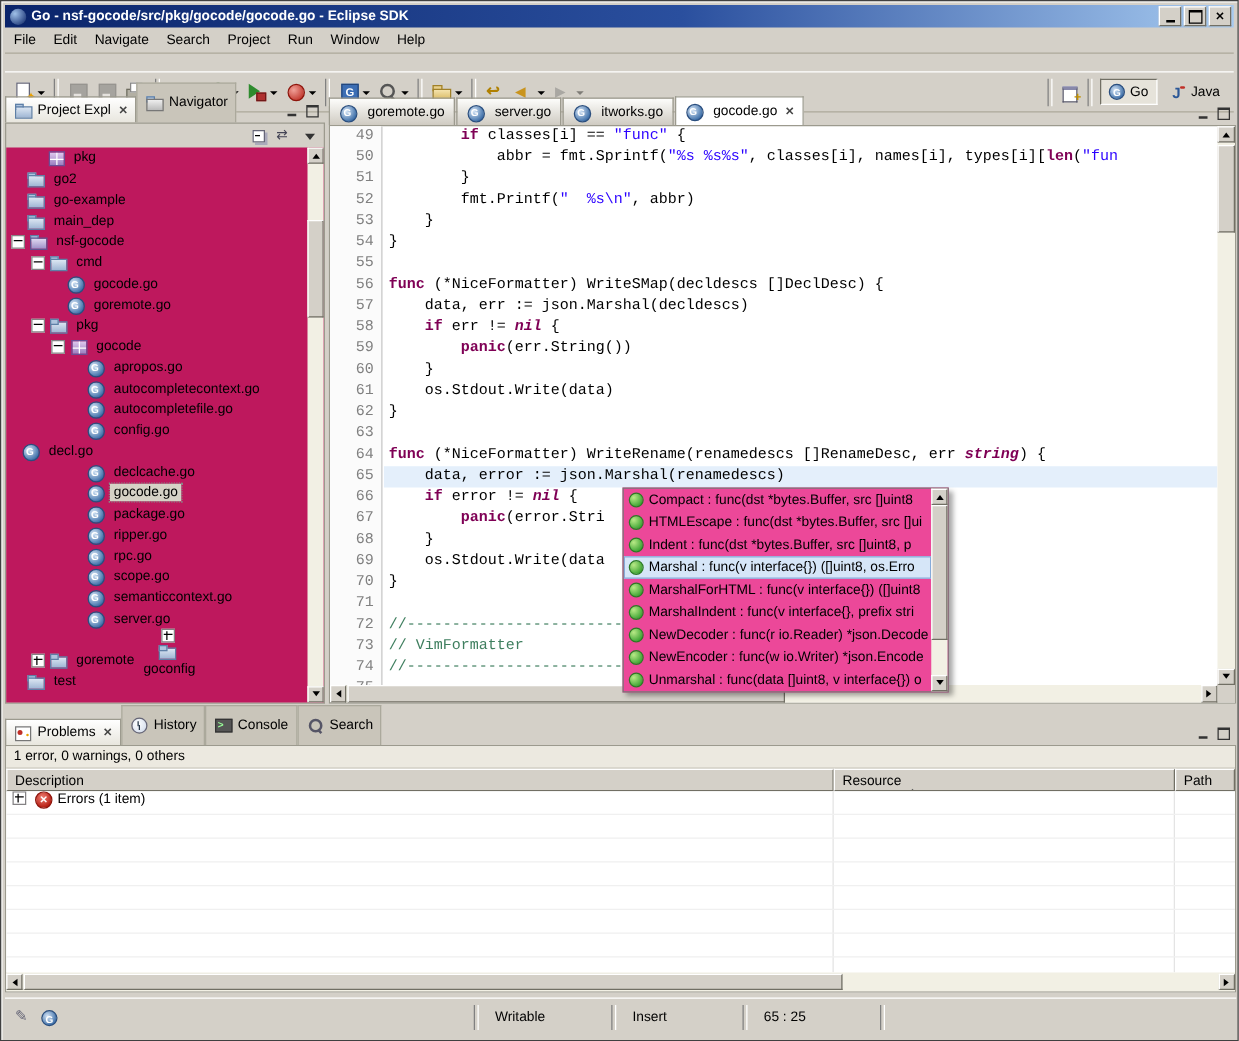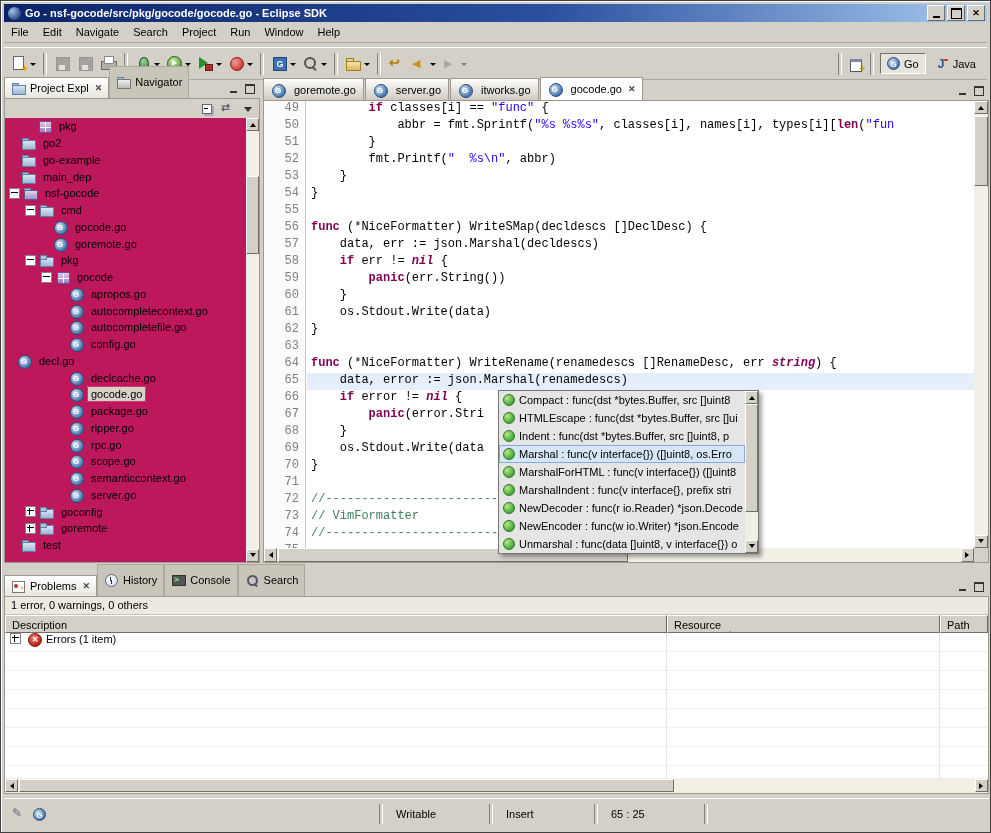--- a/index.html
+++ b/index.html
@@ -16,21 +16,21 @@
   .tb-btn{width:16px;height:14px;margin-left:2px;display:grid;place-items:center;flex:none;position:relative;}
   .g-min{width:7px;height:2px;background:#000;margin-top:7px;}
   .g-max{width:9px;height:8px;border:1px solid #000;border-top:2px solid #000;}
   .g-close{font-size:9px;font-weight:bold;line-height:1;}
 
   
   #menubar{position:absolute;left:3px;top:21px;right:3px;height:20px;display:flex;align-items:center;border-bottom:1px solid #ACA899;}
   .menu-item{padding:3px 7px;cursor:default;}
 
   
-  #toolbar{position:absolute;left:3px;top:46px;right:3px;height:31px;display:flex;align-items:center;padding:0 4px;border-top:1px solid #fff;border-bottom:1px solid #ACA899;}
+  #toolbar{position:absolute;left:3px;top:56px;right:3px;height:31px;display:flex;align-items:center;padding:0 4px;border-top:1px solid #fff;border-bottom:1px solid #ACA899;}
   .tbtn{height:24px;padding:2px 2px;display:flex;align-items:center;border:1px solid transparent;}
   .tbtn.disabled{opacity:.4;filter:grayscale(1);}
   .tsep{width:2px;height:22px;border-left:1px solid #808080;border-right:1px solid #fff;margin:0 4px;flex:none;}
   .dd{width:0;height:0;border:3px solid transparent;border-top:3px solid #000;margin:5px 0 0 2px;}
   .t-ico{width:17px;height:17px;position:relative;display:inline-block;flex:none;}
 
   
   [data-icon="new-wizard"]::before{content:"";position:absolute;left:2px;top:1px;width:9px;height:12px;background:#fff;border:1px solid #667;}
   [data-icon="new-wizard"]::after{content:"\2726";position:absolute;right:-1px;bottom:-2px;color:#E8A000;font-size:10px;}
   [data-icon="save"]::before,[data-icon="save-all"]::before{content:"";position:absolute;left:2px;top:2px;width:12px;height:12px;background:#51618F;border:1px solid #2E3F66;}
@@ -141,21 +141,21 @@
   .gln{height:17px;line-height:17px;text-align:right;padding-right:6px;color:#808080;font:12px "Liberation Mono",monospace;}
   #code{position:absolute;left:43px;top:0;right:14px;bottom:14px;overflow:hidden;}
   .cln{height:17px;line-height:17px;white-space:pre;font:12px "Liberation Mono",monospace;padding-left:4px;}
   .cln.cur{background:#E4EFFB;}
   .tk-k{color:#7F0055;font-weight:bold;}
   .tk-ki{color:#7F0055;font-weight:bold;font-style:italic;}
   .tk-s{color:#2A00FF;}
   .tk-c{color:#3F7F5F;}
 
   
-  #popup{position:absolute;left:497px;top:389px;width:261px;height:164px;background:#e5e5e5;border:1px solid #767676;box-shadow:3px 3px 4px rgba(0,0,0,.35);z-index:50;box-sizing:border-box;}
+  #popup{position:absolute;left:497px;top:389px;width:261px;height:164px;background:#ec4899;border:1px solid #767676;box-shadow:3px 3px 4px rgba(0,0,0,.35);z-index:50;box-sizing:border-box;}
   #popup-list{position:absolute;left:0;top:0;right:13px;bottom:0;overflow:hidden;}
   .prow{display:flex;align-items:center;gap:4px;height:18px;padding:0 3px;white-space:nowrap;overflow:hidden;border:1px solid transparent;box-sizing:border-box;}
   .prow.selrow{background:#D6E6F8;border-color:#86ABD9;}
   .meth-icon{width:10px;height:10px;border-radius:50%;background:radial-gradient(circle at 3px 3px,#B8E986,#3FA535 75%);border:1px solid #2C7A24;flex:none;}
 
   
   #bottom{position:absolute;left:3px;top:574px;width:985px;height:219px;display:flex;flex-direction:column;}
   #bottom-body{flex:1;border:1px solid #9C9A8E;background:#fff;display:flex;flex-direction:column;min-height:0;}
   #summary{height:17px;line-height:17px;background:#ECE9E0;border-bottom:1px solid #C6C3B8;padding-left:6px;}
   #phead{height:18px;display:flex;}
@@ -419,21 +419,21 @@
             <div class="trow" style="padding-left: 52px;">
               <span class="exp-spacer"></span>
               <span class="ico ico-gofile"></span>
               <span class="lbl">semanticcontext.go</span>
             </div>
             <div class="trow" style="padding-left: 52px;">
               <span class="exp-spacer"></span>
               <span class="ico ico-gofile"></span>
               <span class="lbl">server.go</span>
             </div>
-            <div class="trow" style="padding-left: 20px;">
+            <div class="trow" style="padding-left: 20px; flex-direction: column;">
               <span class="exp plus"></span>
               <span class="ico ico-pkgfolder"></span>
               <span class="lbl">goconfig</span>
             </div>
             <div class="trow" style="padding-left: 20px;">
               <span class="exp plus"></span>
               <span class="ico ico-pkgfolder"></span>
               <span class="lbl">goremote</span>
             </div>
             <div class="trow" style="padding-left: 4px;">

